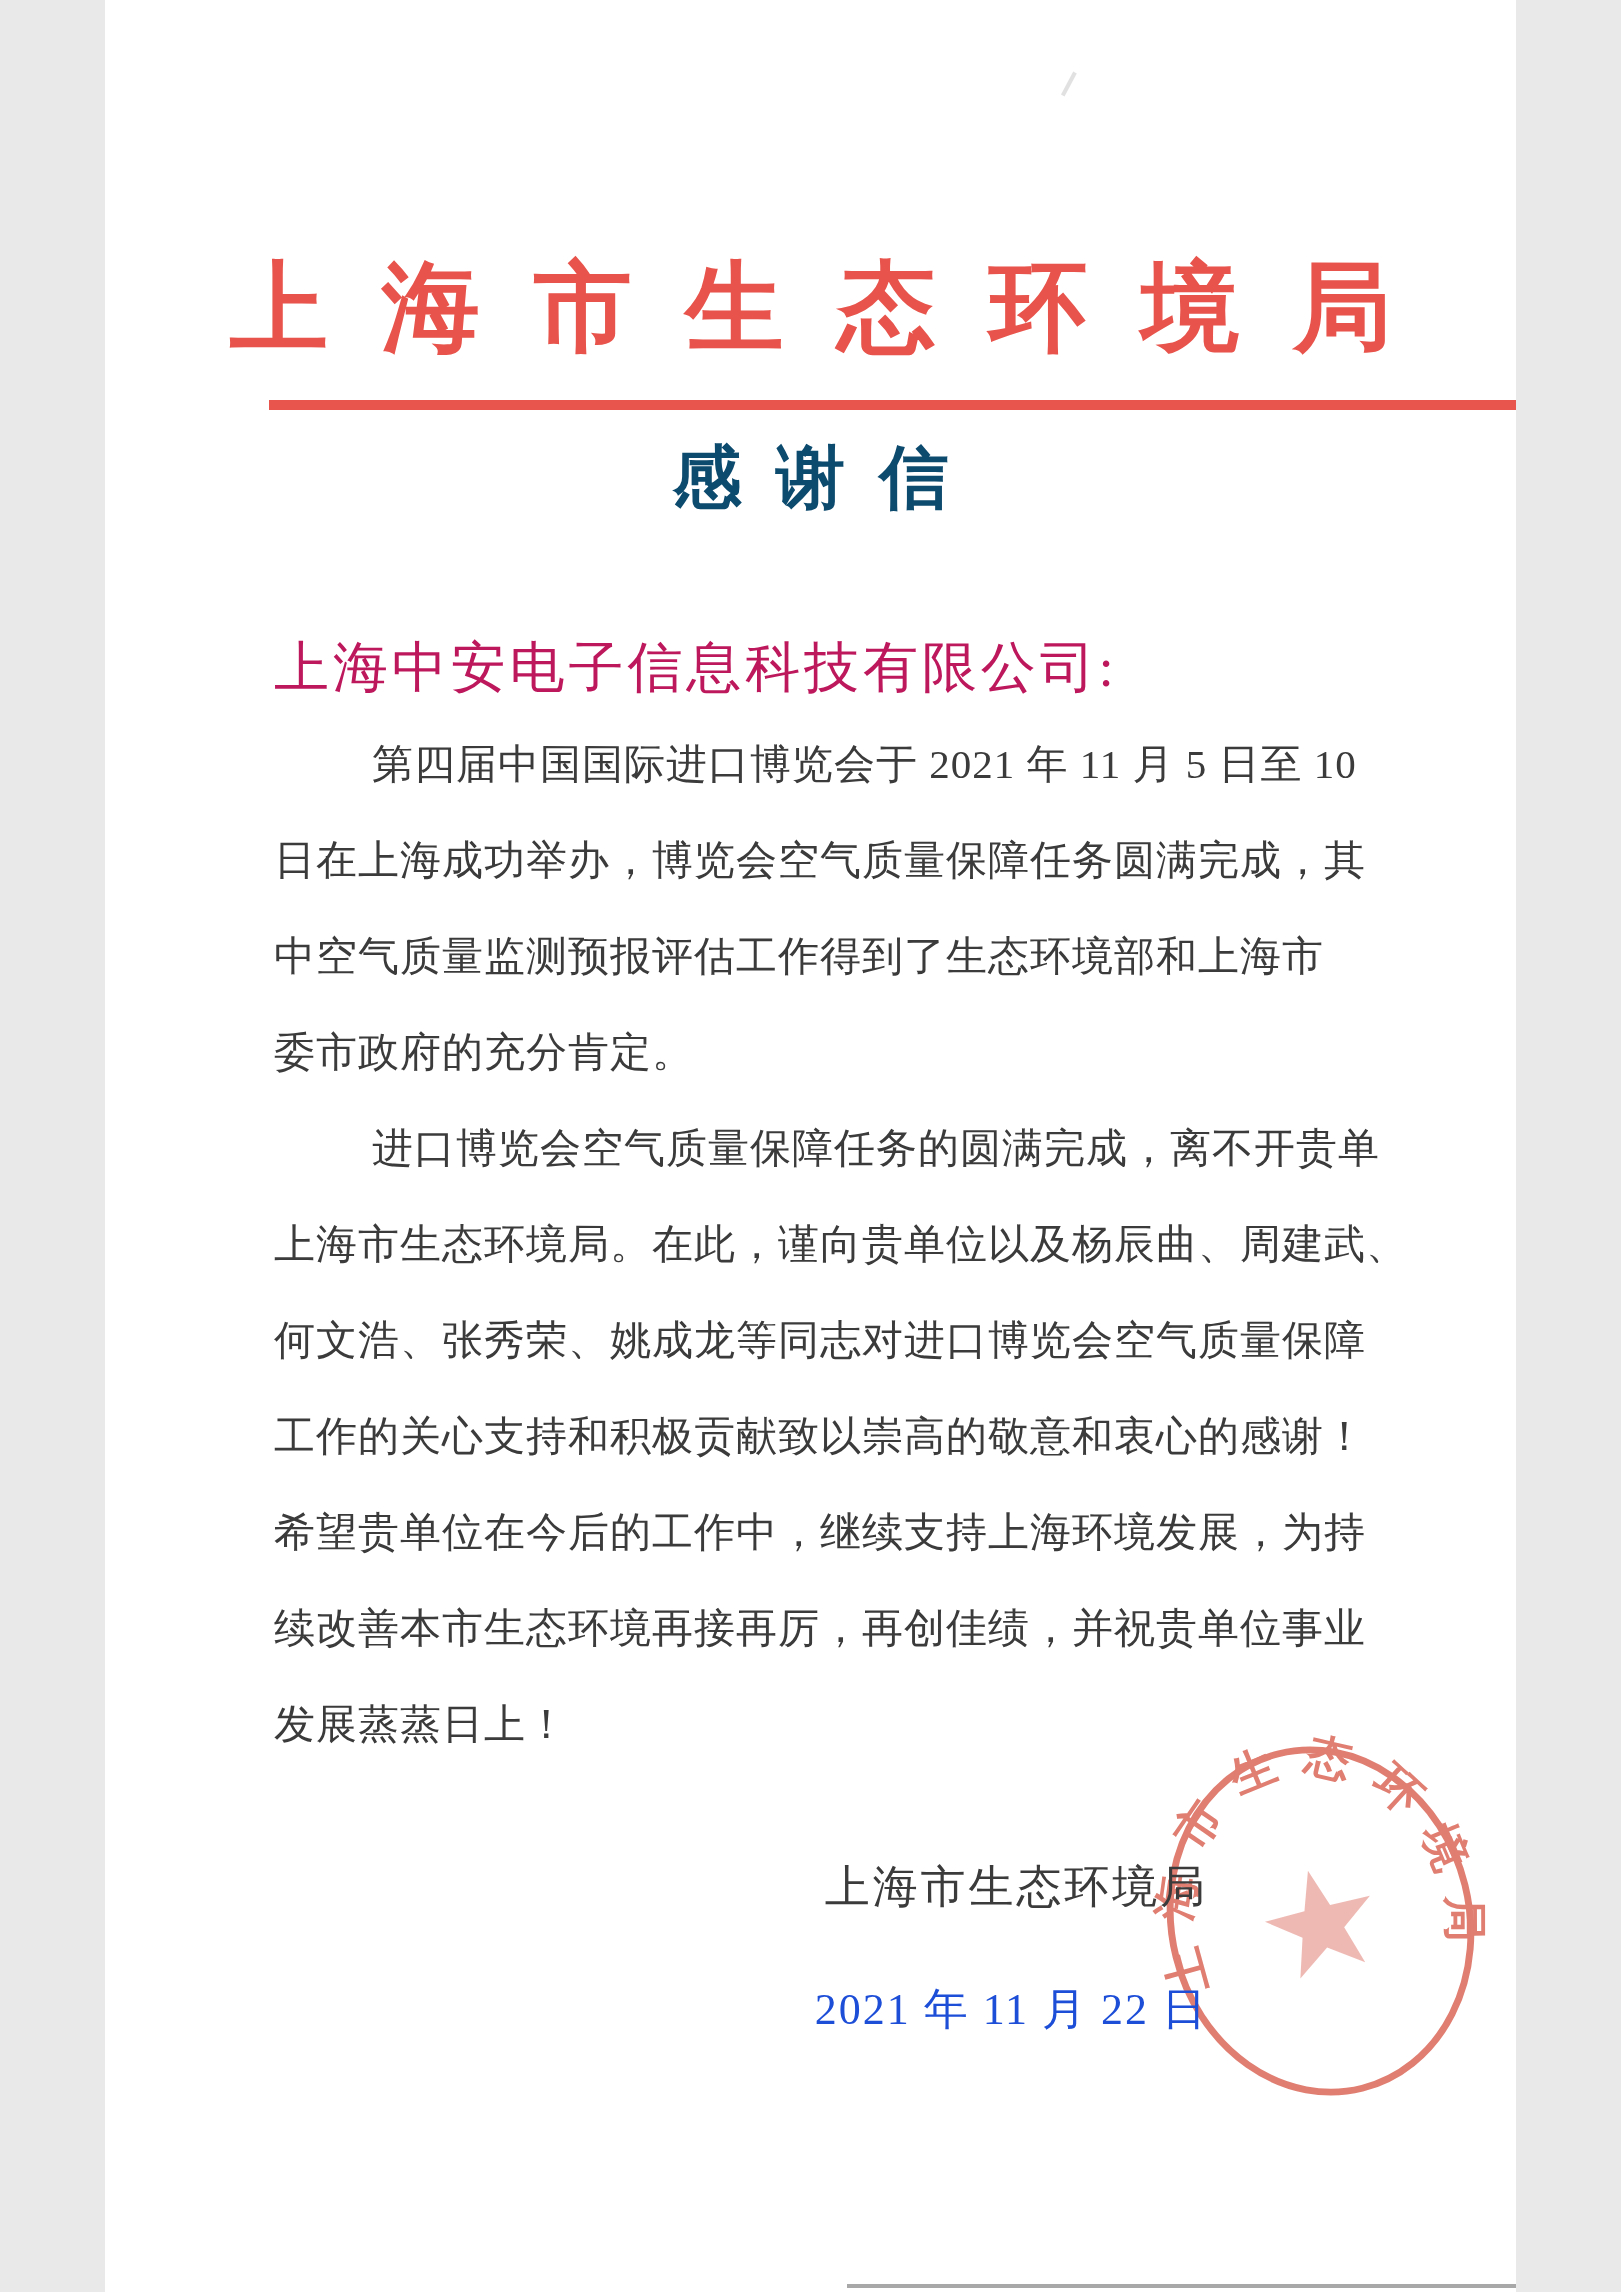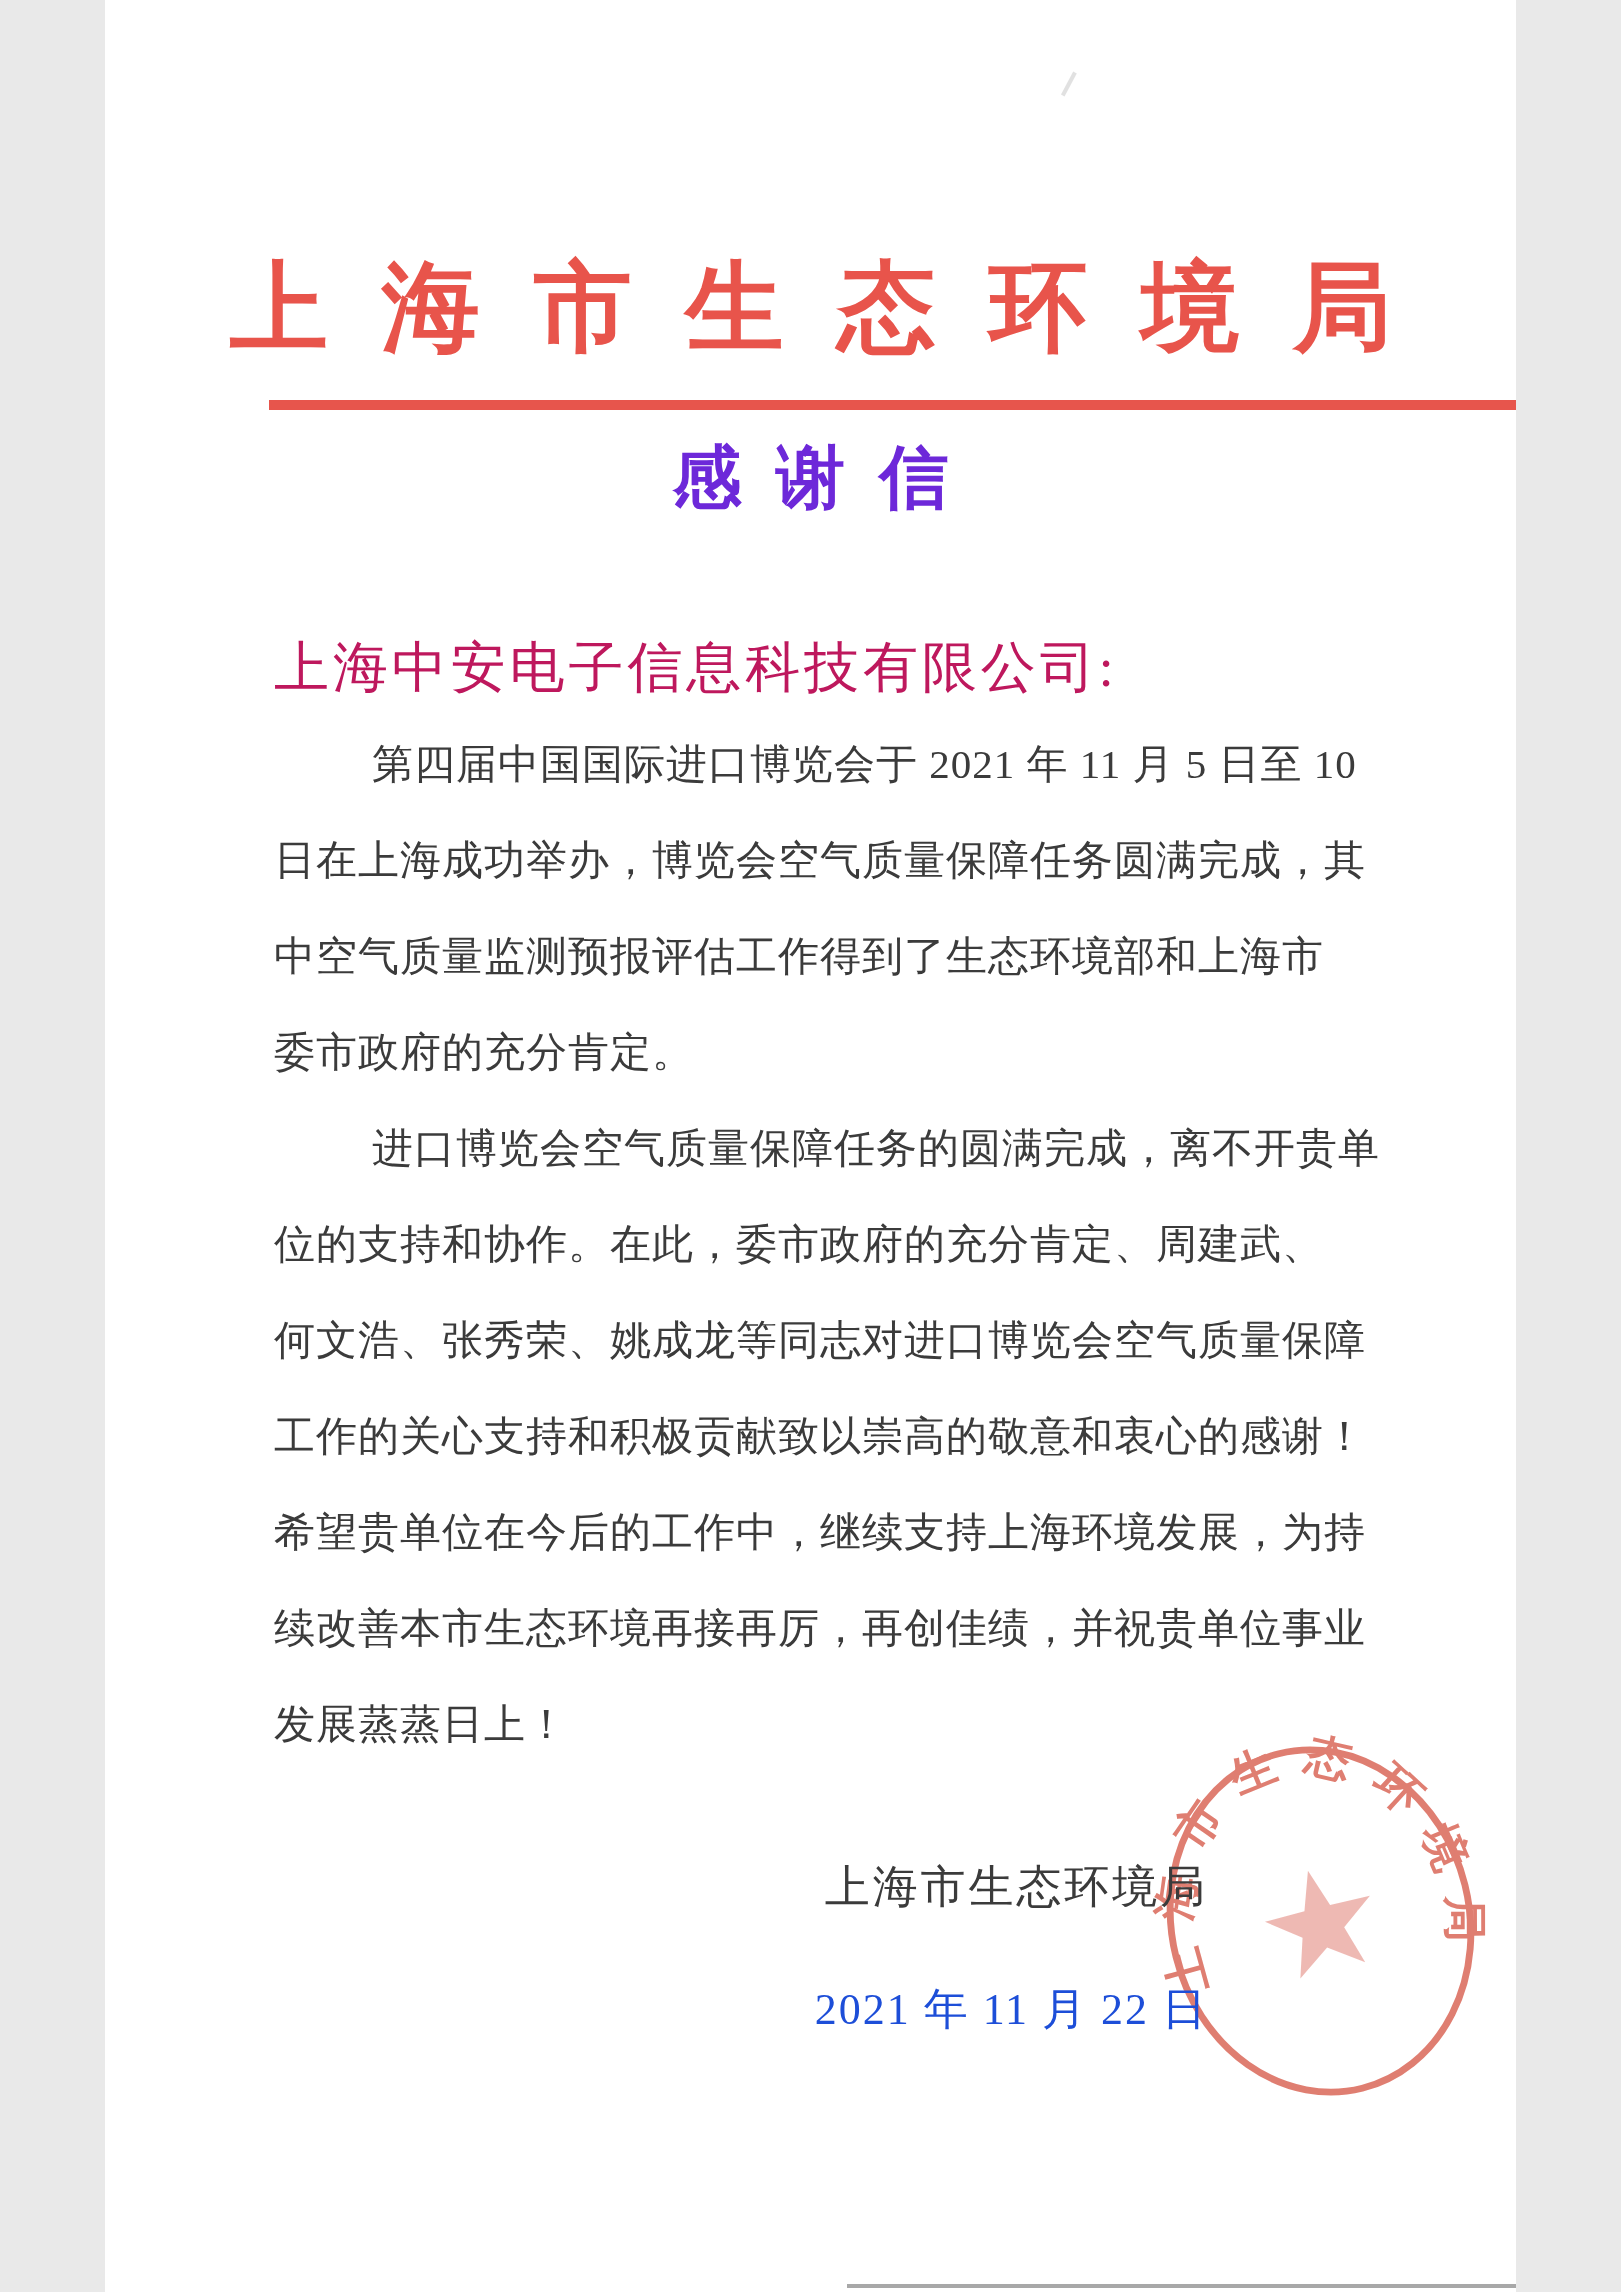--- a/index.html
+++ b/index.html
@@ -24,21 +24,21 @@
   .header-divider{
     position:absolute;top:400px;left:164px;
     width:1294px;height:9.8px;
     background:#e7554c;
   }
   .letter-title{
     position:absolute;top:439px;left:0;width:100%;
     text-align:center;
     font-size:69px;font-weight:bold;
     letter-spacing:0.5em;text-indent:0.5em;
-    color:#6d28d9;
+    color:#0c4a6e;
     line-height:1.15;
     white-space:nowrap;
   }
   
   .addressee{
     position:absolute;top:620px;left:169px;
     font-size:55px;letter-spacing:3.9px;
     line-height:96px;
     color:#be185d;
     white-space:nowrap;
@@ -93,21 +93,21 @@
   <div class="letter-title">感谢信</div>
 
   <div class="addressee">上海中安电子信息科技有限公司:</div>
 
   <div class="letter-body">
     <div class="body-line indent">第四届中国国际进口博览会于 2021 年 11 月 5 日至 10</div>
     <div class="body-line">日在上海成功举办，博览会空气质量保障任务圆满完成，其</div>
     <div class="body-line">中空气质量监测预报评估工作得到了生态环境部和上海市</div>
     <div class="body-line">委市政府的充分肯定。</div>
     <div class="body-line indent">进口博览会空气质量保障任务的圆满完成，离不开贵单</div>
-    <div class="body-line">位的支持和协作。在此，委市政府的充分肯定、周建武、</div>
+    <div class="body-line">上海市生态环境局。在此，谨向贵单位以及杨辰曲、周建武、</div>
     <div class="body-line">何文浩、张秀荣、姚成龙等同志对进口博览会空气质量保障</div>
     <div class="body-line">工作的关心支持和积极贡献致以崇高的敬意和衷心的感谢！</div>
     <div class="body-line">希望贵单位在今后的工作中，继续支持上海环境发展，为持</div>
     <div class="body-line">续改善本市生态环境再接再厉，再创佳绩，并祝贵单位事业</div>
     <div class="body-line">发展蒸蒸日上！</div>
   </div>
 
   <div class="signature-org">上海市生态环境局</div>
 
   <div class="signature-date">2021 年 11 月 22 日</div>

